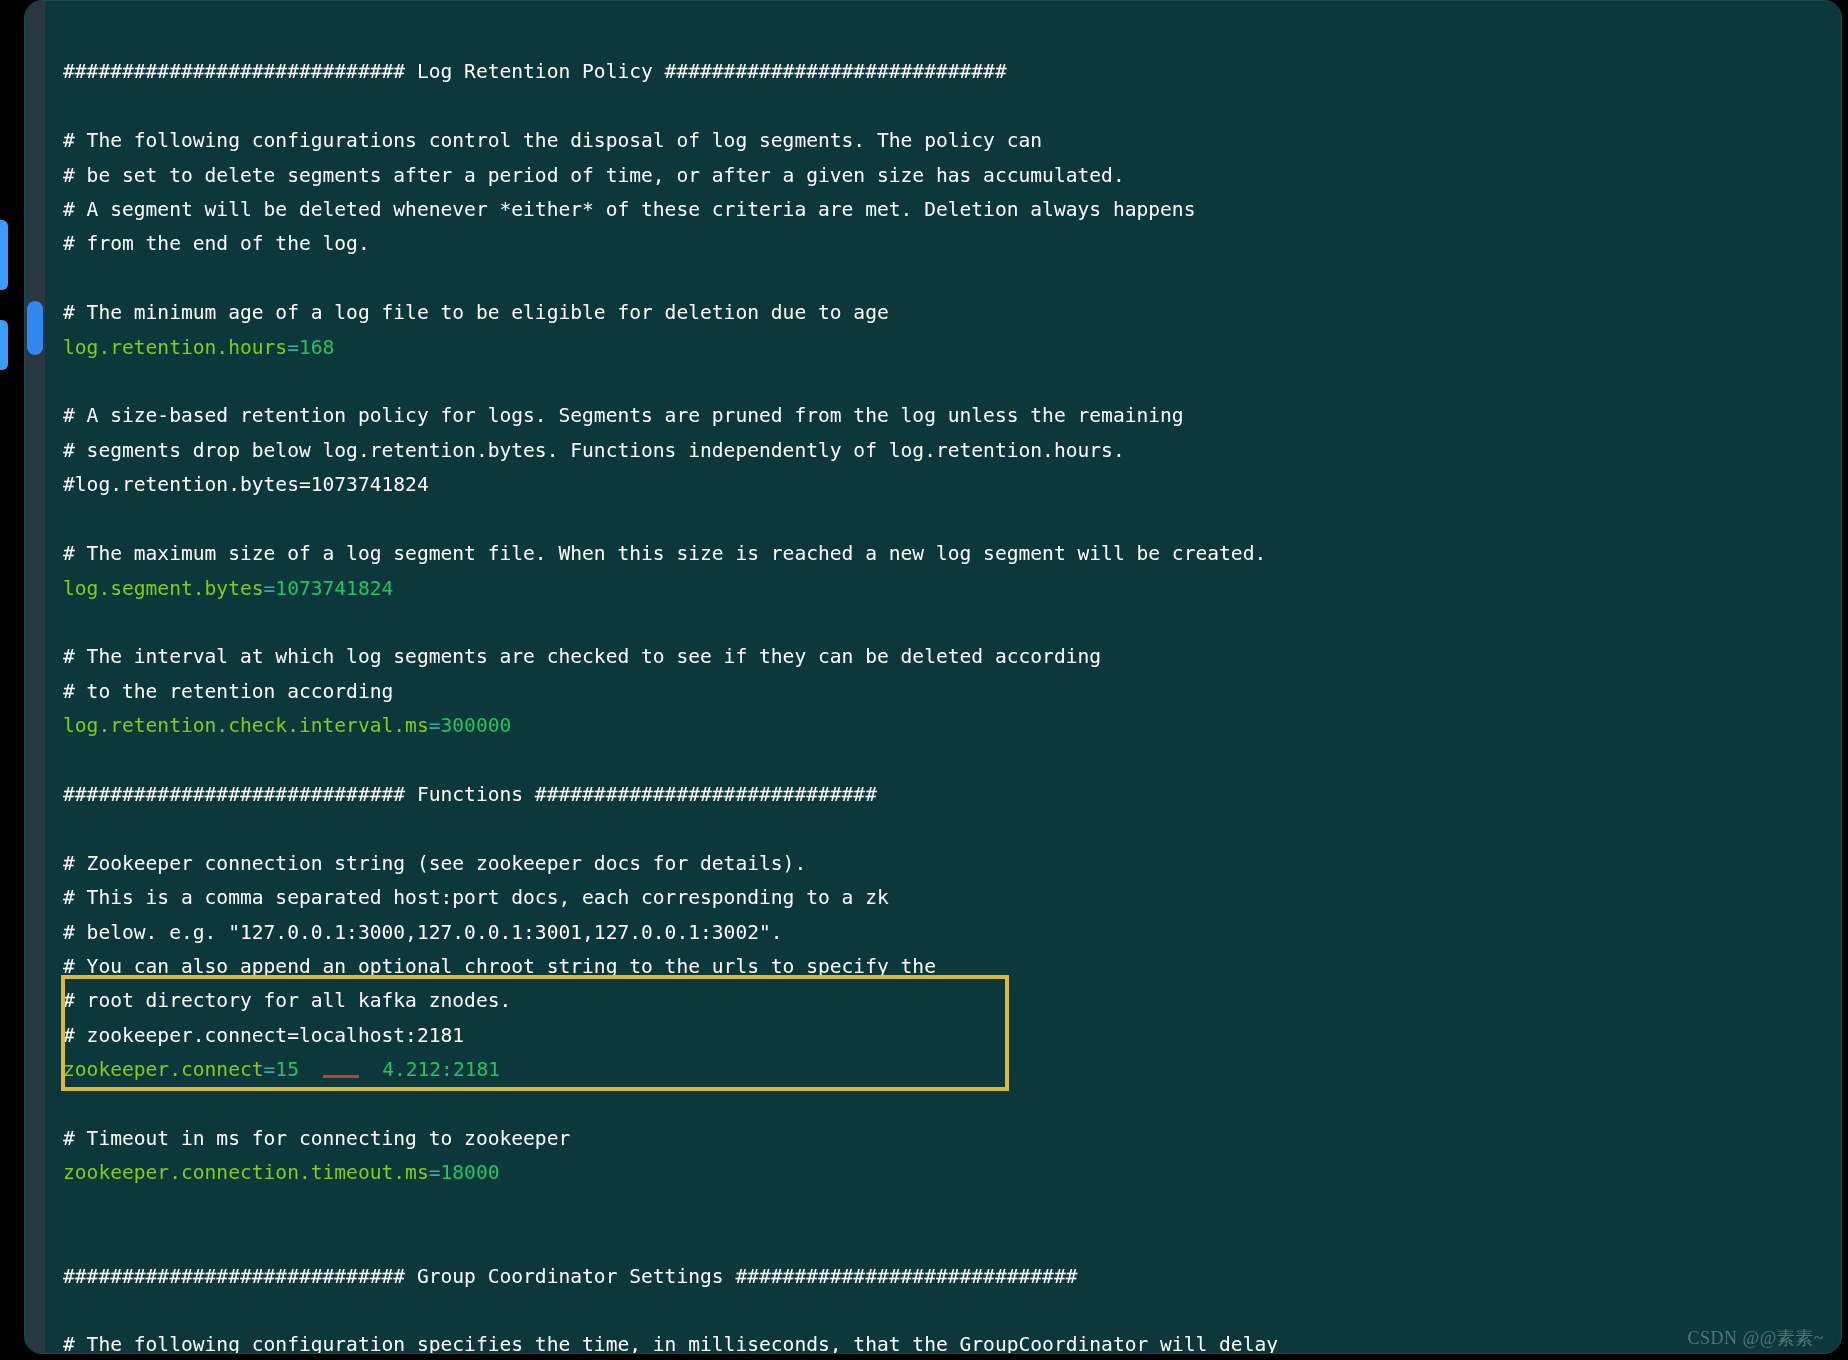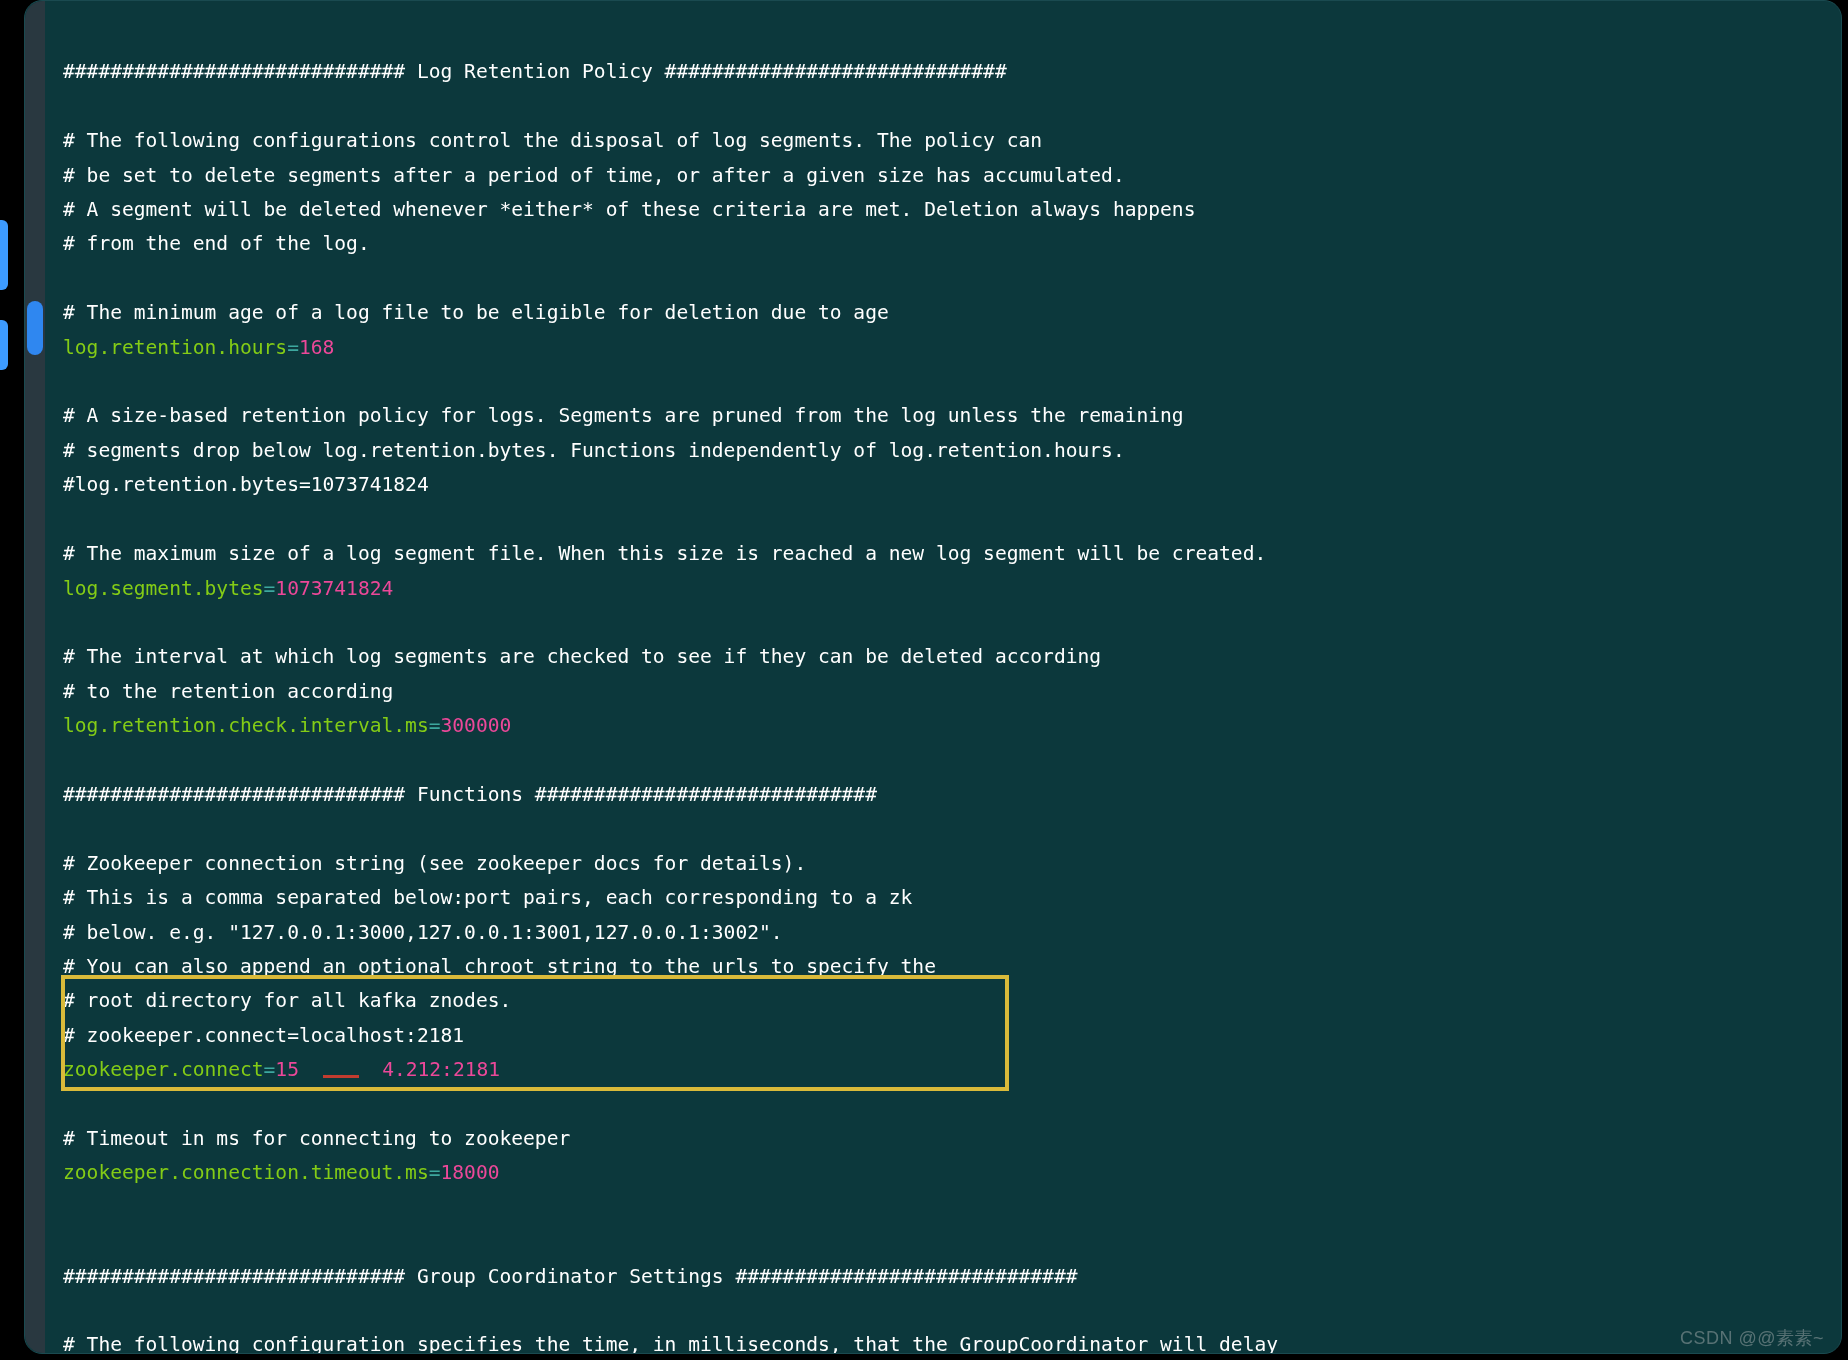--- a/index.html
+++ b/index.html
@@ -48,42 +48,42 @@
     right: 10px;
     font-family: "Menlo", "Monaco", "Consolas", monospace;
     font-size: 19.6px;
     line-height: 34.4px;
     white-space: pre;
     color: #2b7b85;
   }
   .cmt   { color: #ffffff; }
   .key   { color: #84cc16; }
   .eq    { color: #3da89f; }
-  .num   { color: #ec4899; }
+  .num   { color: #22c55e; }
   .highlight-box {
     position: absolute;
     border: 4px solid #daba3a;
     pointer-events: none;
   }
   .left-accent {
     position: absolute;
     left: 0;
     width: 8px;
     height: 70px;
     background: #3d9bff;
     border-top-right-radius: 6px;
     border-bottom-right-radius: 6px;
   }
   .accent1 { top: 220px; }
   .accent2 { top: 320px; height: 50px; }
   .watermark {
     position: absolute;
     right: 24px;
     bottom: 10px;
-    font-family: Liberation Sans, sans-serif;
+    font-family: Liberation Serif, serif;
     font-size: 18px;
     color: rgba(200,200,200,0.4);
     letter-spacing: 0.5px;
   }
   .redact {
     display: inline-block;
     background: #0c383c;
     border-bottom: 3px solid #c23c2f;
     width: 36px;
     height: 14px;
@@ -119,21 +119,21 @@
 <span class="cmt"># The maximum size of a log segment file. When this size is reached a new log segment will be created.</span>
 <span><span class="key">log.segment.bytes</span><span class="eq">=</span><span class="num">1073741824</span></span>
 <span class="cmt"></span>
 <span class="cmt"># The interval at which log segments are checked to see if they can be deleted according</span>
 <span class="cmt"># to the retention according</span>
 <span><span class="key">log.retention.check.interval.ms</span><span class="eq">=</span><span class="num">300000</span></span>
 <span class="cmt"></span>
 <span class="cmt">############################# Functions #############################</span>
 <span class="cmt"></span>
 <span class="cmt"># Zookeeper connection string (see zookeeper docs for details).</span>
-<span class="cmt"># This is a comma separated below:port pairs, each corresponding to a zk</span>
+<span class="cmt"># This is a comma separated host:port docs, each corresponding to a zk</span>
 <span class="cmt"># below. e.g. "127.0.0.1:3000,127.0.0.1:3001,127.0.0.1:3002".</span>
 <span class="cmt"># You can also append an optional chroot string to the urls to specify the</span>
 <span class="cmt"># root directory for all kafka znodes.</span>
 <span class="cmt"># zookeeper.connect=localhost:2181</span>
 <span><span class="key">zookeeper.connect</span><span class="eq">=</span><span class="num">15</span>  <span class="redact"></span>  <span class="num">4.212:2181</span></span>
 <span class="cmt"></span>
 <span class="cmt"># Timeout in ms for connecting to zookeeper</span>
 <span><span class="key">zookeeper.connection.timeout.ms</span><span class="eq">=</span><span class="num">18000</span></span>
 <span class="cmt"></span>
 <span class="cmt"></span>

